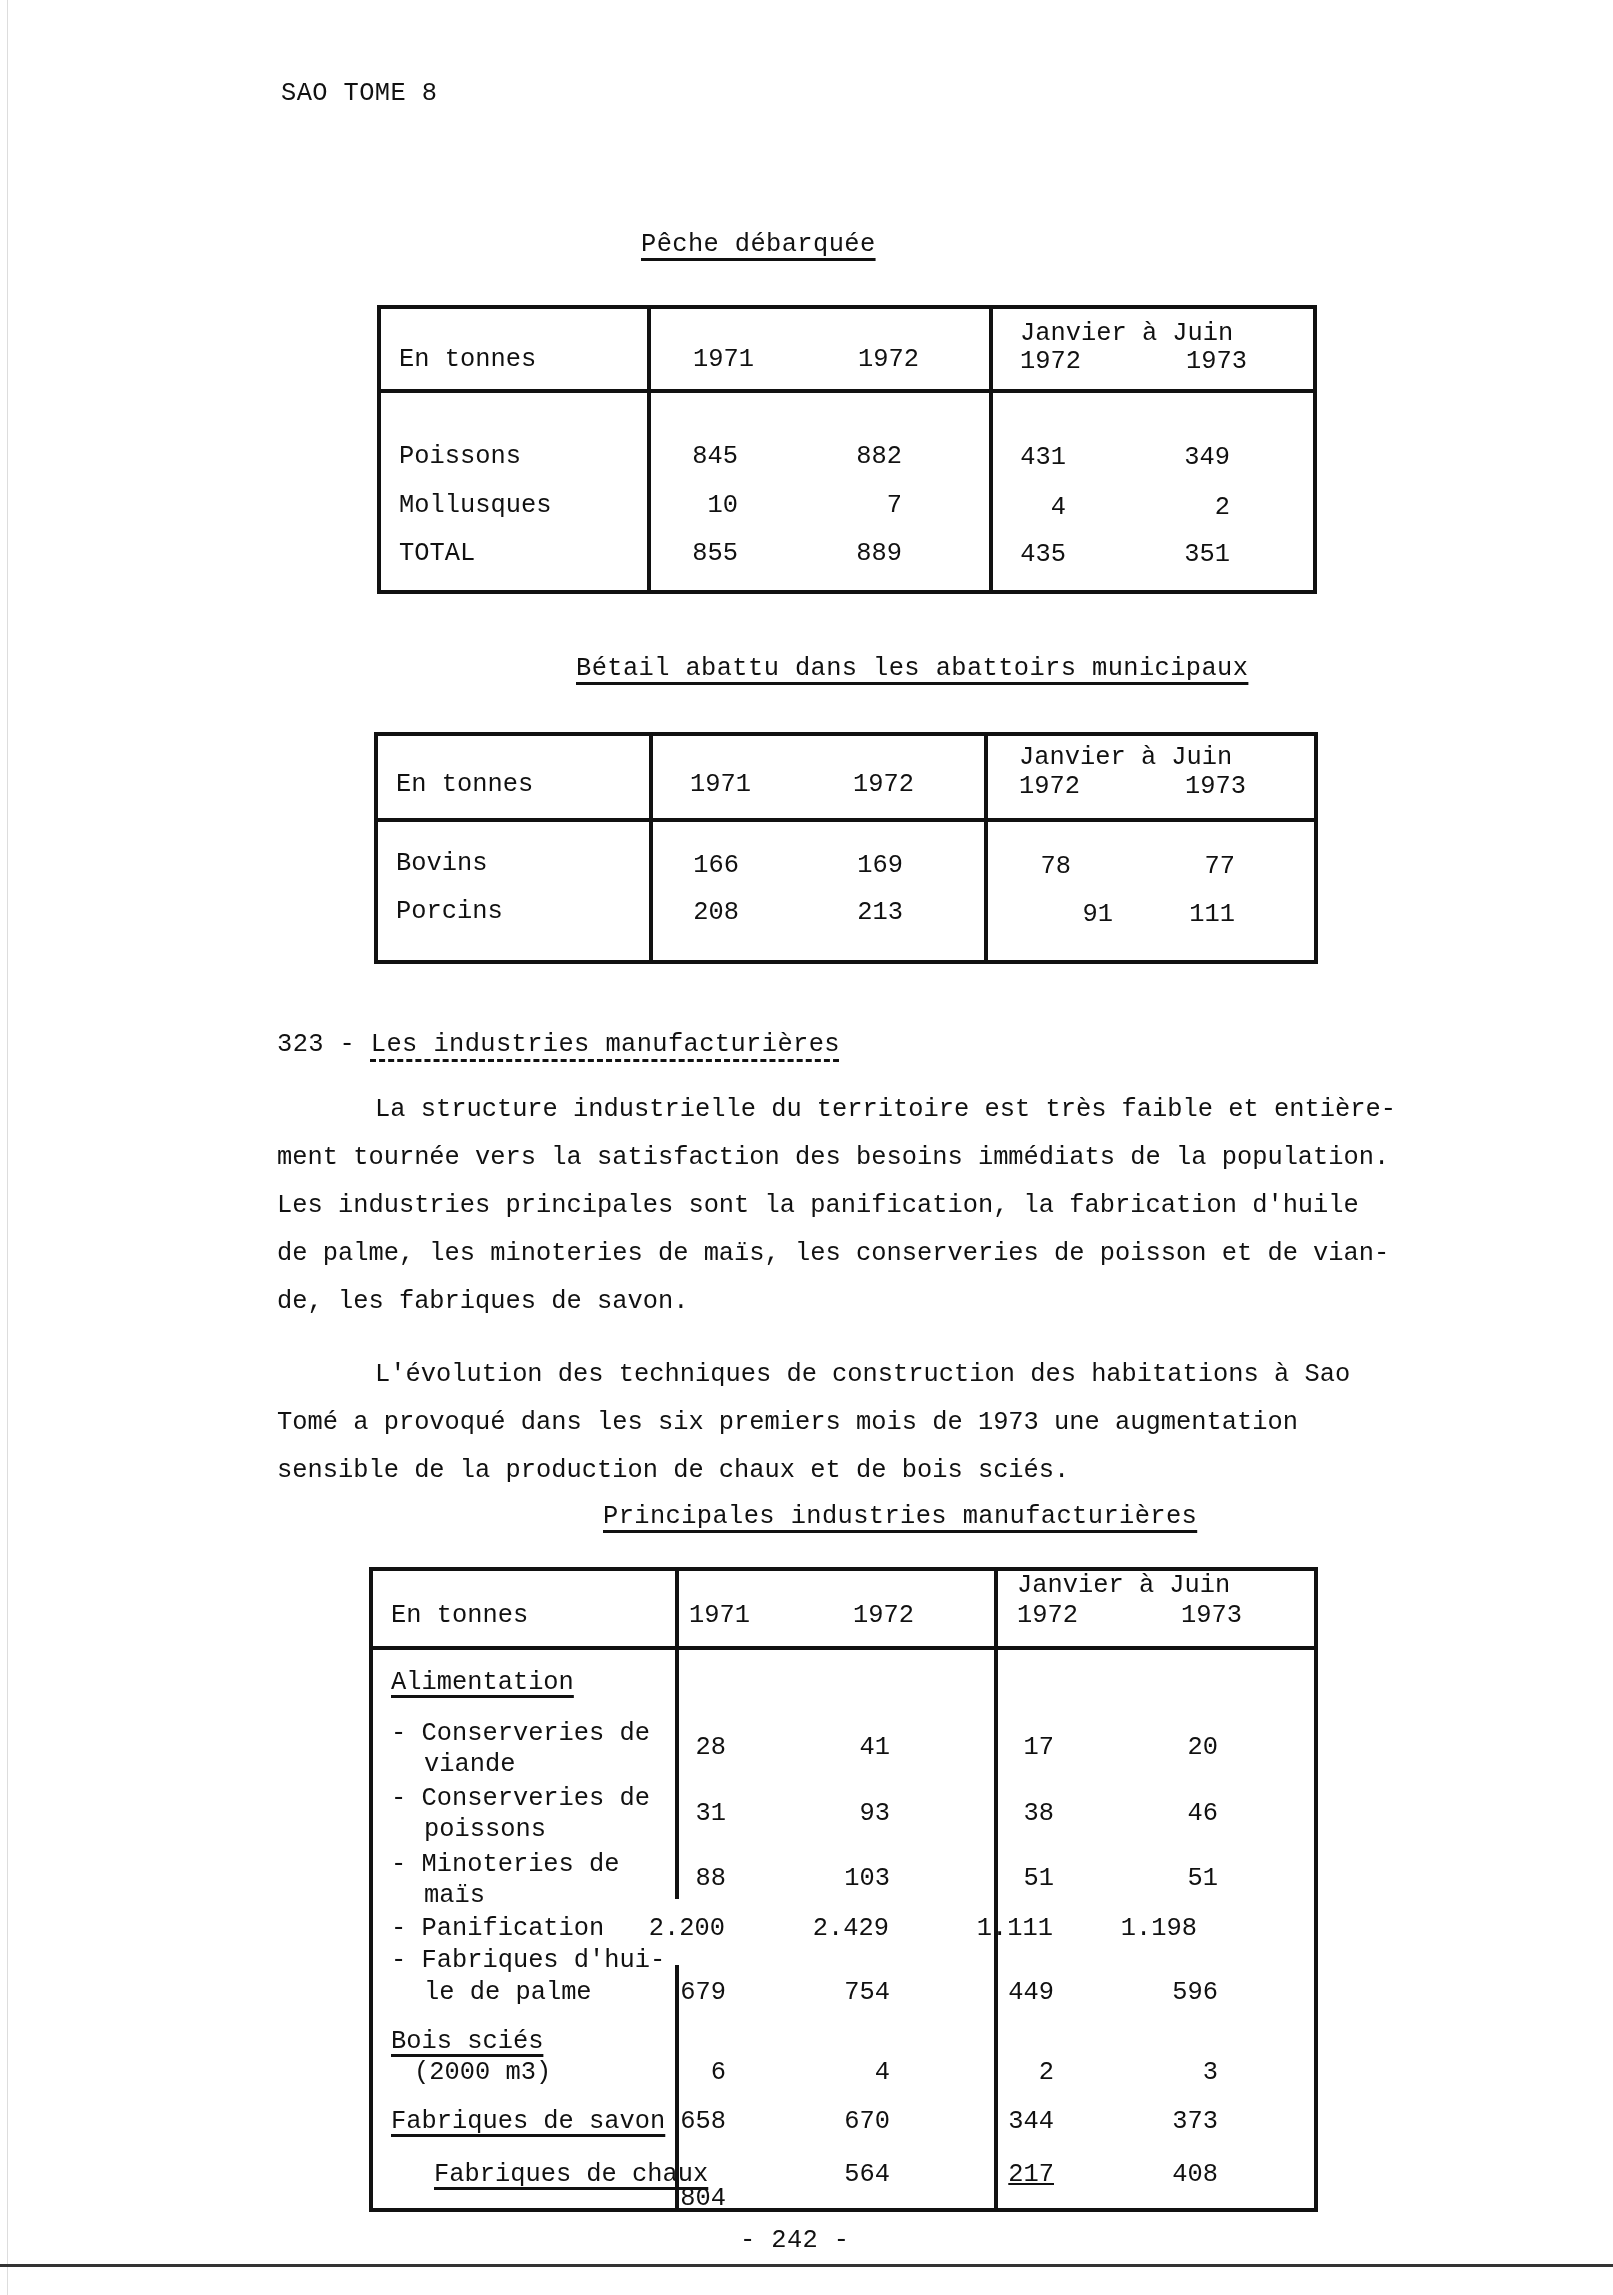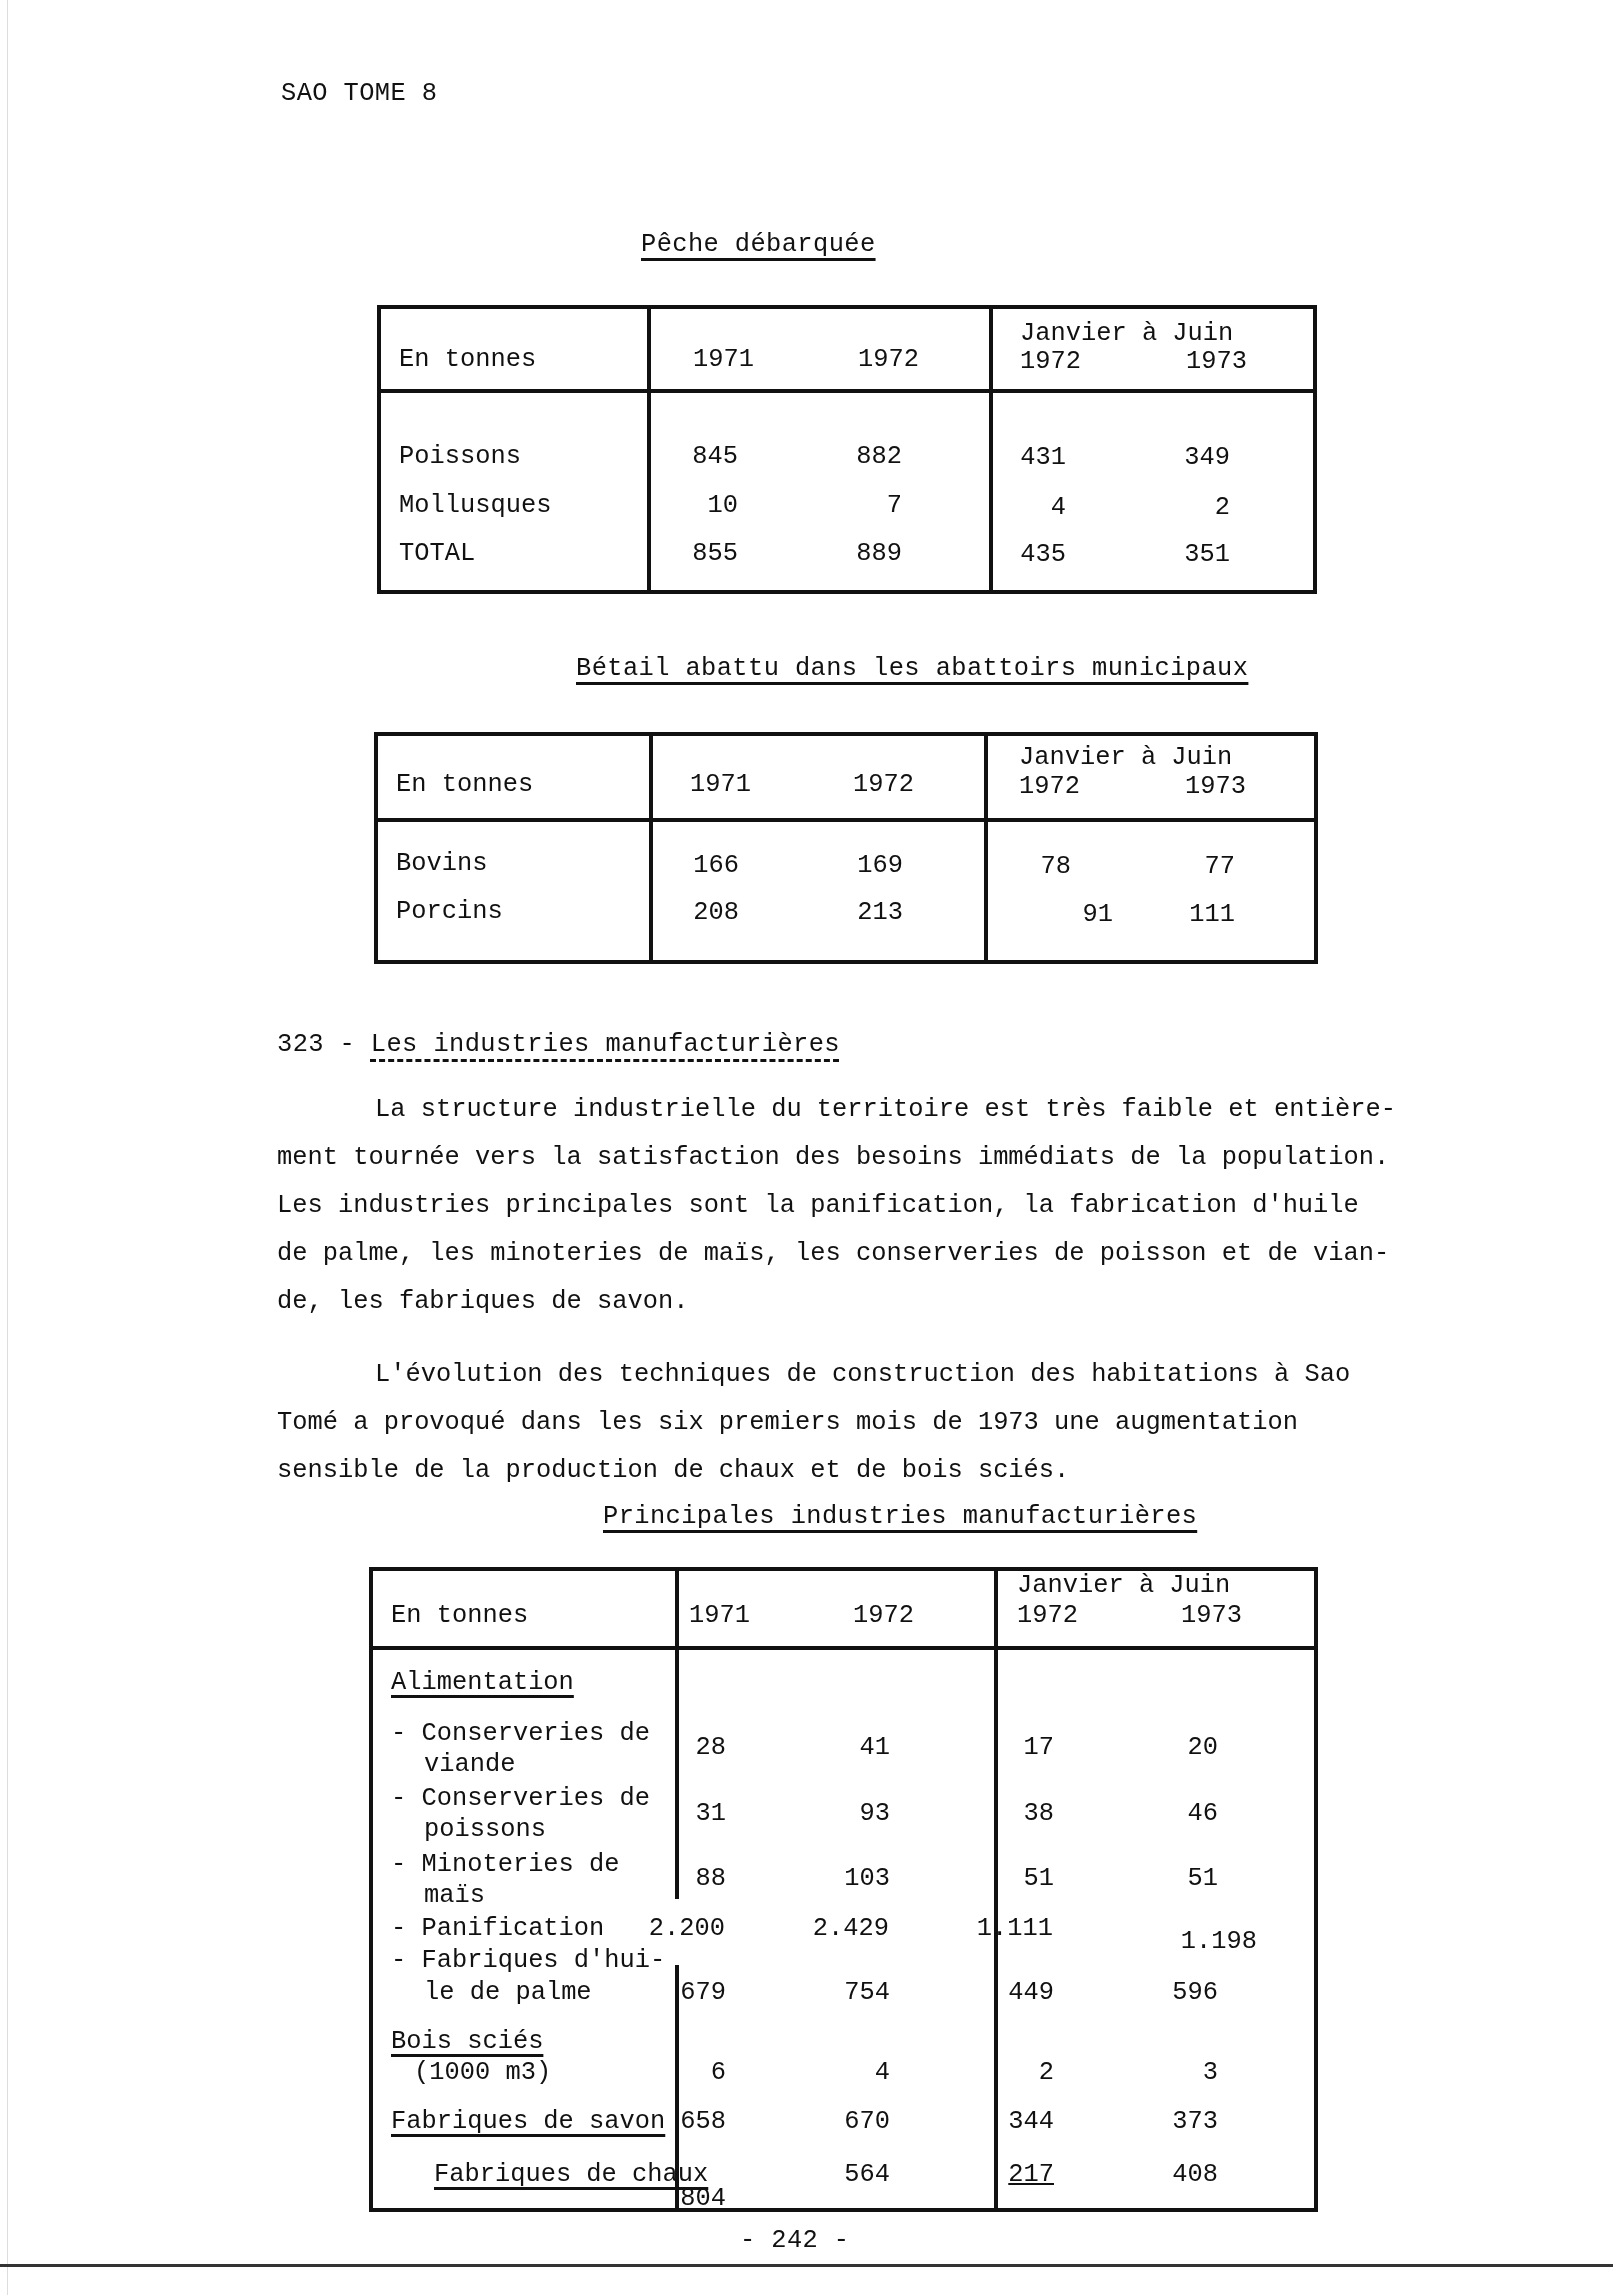--- a/index.html
+++ b/index.html
@@ -139,31 +139,31 @@
   <div class="cell" style="left:51px;top:310px;">maïs</div>
   <div class="cell r" style="left:279px;width:74px;top:293px;">88</div>
   <div class="cell r" style="left:443px;width:74px;top:293px;">103</div>
   <div class="cell r" style="left:607px;width:74px;top:293px;">51</div>
   <div class="cell r" style="left:771px;width:74px;top:293px;">51</div>
 
   <div class="cell" style="left:18px;top:343px;">- Panification</div>
   <div class="cell r" style="left:254px;width:98px;top:343px;">2.200</div>
   <div class="cell r" style="left:426px;width:90px;top:343px;">2.429</div>
   <div class="cell r" style="left:598px;width:82px;top:343px;">1.111</div>
-  <div class="cell r" style="left:794px;width:90px;top:343px;margin-top:13px;">1.198</div>
+  <div class="cell r" style="left:734px;width:90px;top:343px;">1.198</div>
 
   <div class="cell" style="left:18px;top:375px;">- Fabriques d'hui-</div>
   <div class="cell" style="left:51px;top:407px;">le de palme</div>
   <div class="cell r" style="left:279px;width:74px;top:407px;">679</div>
   <div class="cell r" style="left:443px;width:74px;top:407px;">754</div>
   <div class="cell r" style="left:607px;width:74px;top:407px;">449</div>
   <div class="cell r" style="left:771px;width:74px;top:407px;">596</div>
 
   <div class="cell ul" style="left:18px;top:456px;">Bois sciés</div>
-  <div class="cell" style="left:41px;top:487px;">(1000 m3)</div>
+  <div class="cell" style="left:41px;top:487px;">(2000 m3)</div>
   <div class="cell r" style="left:279px;width:74px;top:487px;">6</div>
   <div class="cell r" style="left:443px;width:74px;top:487px;">4</div>
   <div class="cell r" style="left:607px;width:74px;top:487px;">2</div>
   <div class="cell r" style="left:771px;width:74px;top:487px;">3</div>
 
   <div class="cell ul" style="left:18px;top:536px;">Fabriques de savon</div>
   <div class="cell r" style="left:279px;width:74px;top:536px;">658</div>
   <div class="cell r" style="left:443px;width:74px;top:536px;">670</div>
   <div class="cell r" style="left:607px;width:74px;top:536px;">344</div>
   <div class="cell r" style="left:771px;width:74px;top:536px;">373</div>

